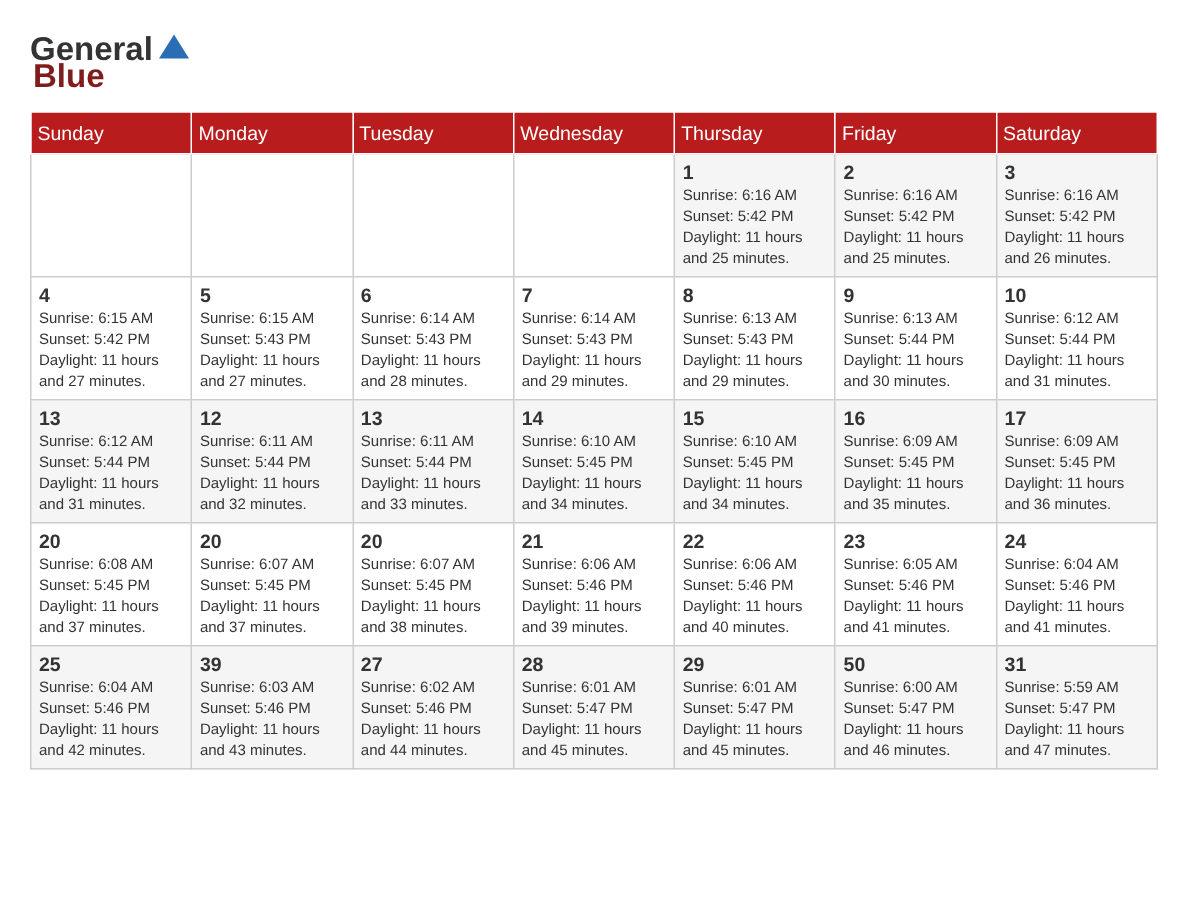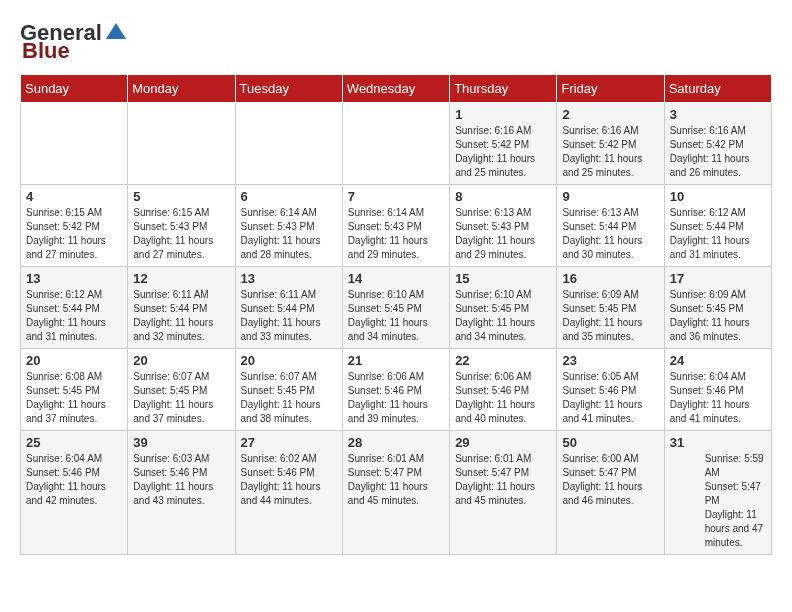--- a/index.html
+++ b/index.html
@@ -311,19 +311,19 @@
 Daylight: 11 hours and 45 minutes.</div>
         </td>
         <td>
           <span class="day-num">50</span>
           <div class="day-info" style="white-space: pre-line;">Sunrise: 6:00 AM
 Sunset: 5:47 PM
 Daylight: 11 hours and 46 minutes.</div>
         </td>
         <td>
           <span class="day-num">31</span>
-          <div class="day-info" style="white-space: pre-line; margin-left: 35px;">Sunrise: 5:59 AM
+          <div class="day-info" style="white-space: pre-line;">Sunrise: 5:59 AM
 Sunset: 5:47 PM
 Daylight: 11 hours and 47 minutes.</div>
         </td>
       </tr>
     </tbody>
 </table>
 
 </body></html>

